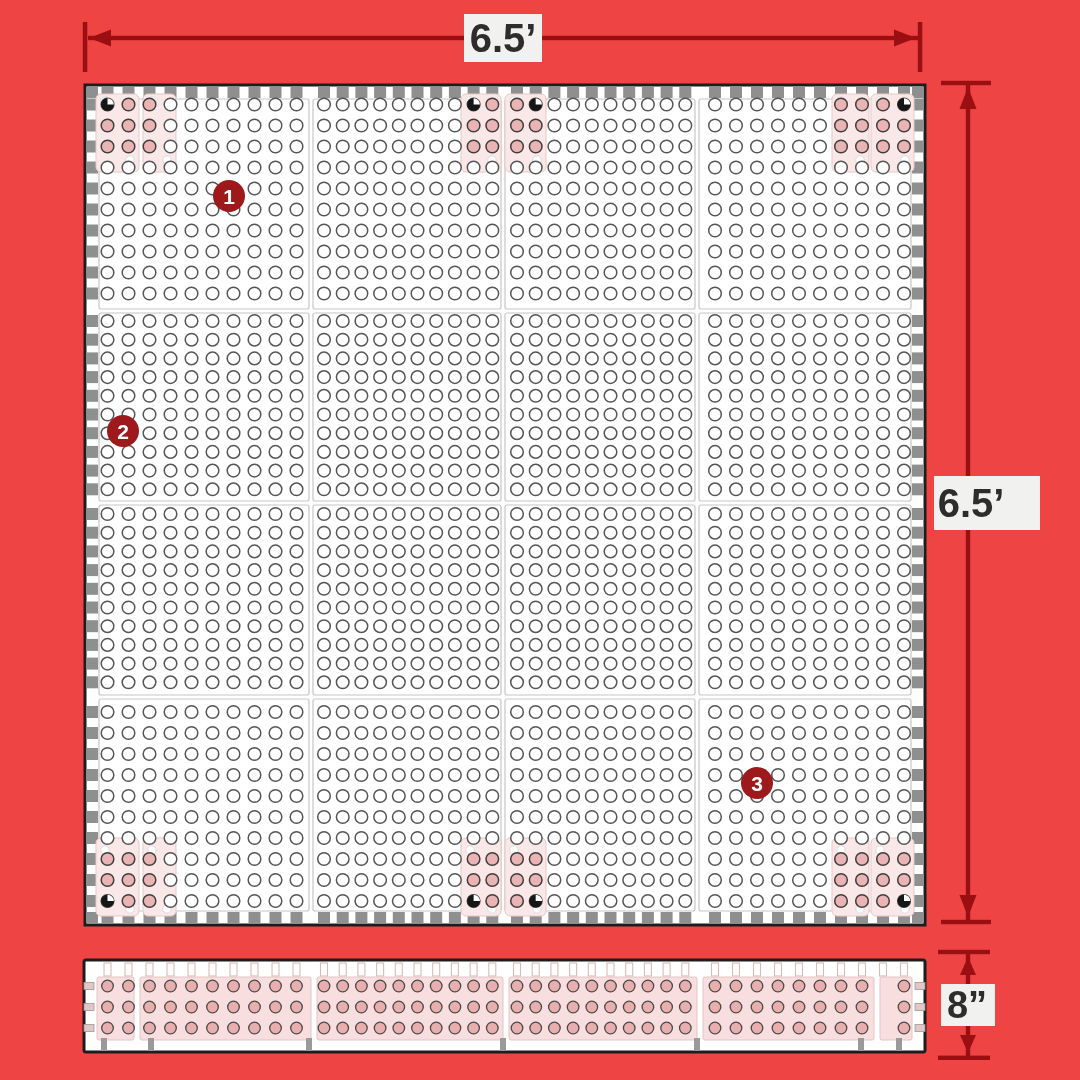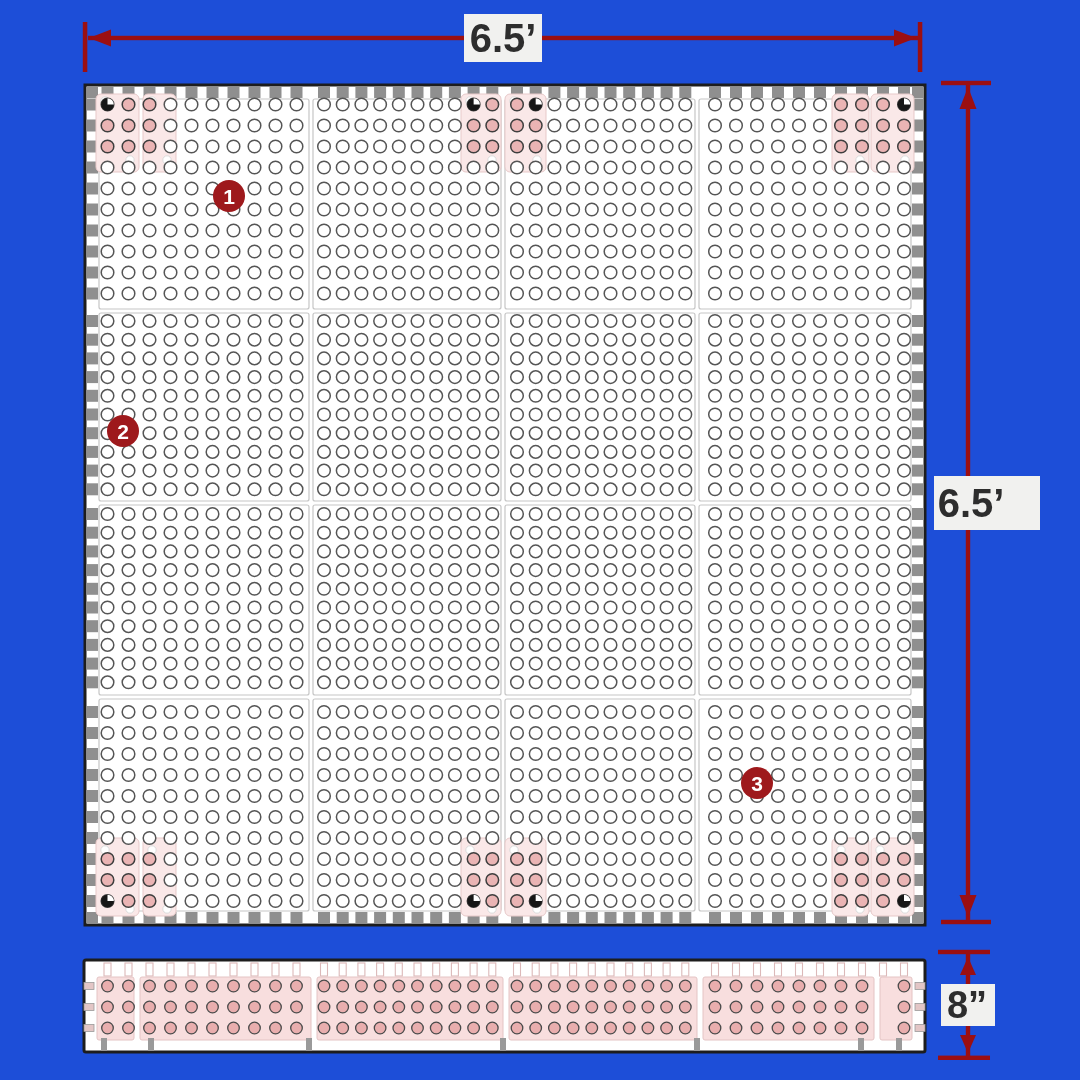--- a/index.html
+++ b/index.html
@@ -1,17 +1,17 @@
 <!DOCTYPE html>
 <html><head>
 <meta charset="utf-8">
 <style>
   html,body{margin:0;padding:0;}
   body{background:#f1f1ef;font-family:"Liberation Sans",sans-serif;}
-  .stage{position:relative;width:1080px;height:1080px;background:#1d4ed8;overflow:hidden;}
+  .stage{position:relative;width:1080px;height:1080px;background:#ef4444;overflow:hidden;}
   svg{display:block;}
   .dim-label{font-family:"Liberation Sans","DejaVu Sans",sans-serif;font-weight:700;fill:#2d2d2d;text-anchor:middle;}
   .marker-num{font-family:"Liberation Sans","DejaVu Sans",sans-serif;font-weight:700;fill:#ffffff;text-anchor:middle;}
 </style>
 </head>
 <body>
 
 <div class="stage">
 <svg id="diagram" width="1080" height="1080" viewBox="0 0 1080 1080">
 

